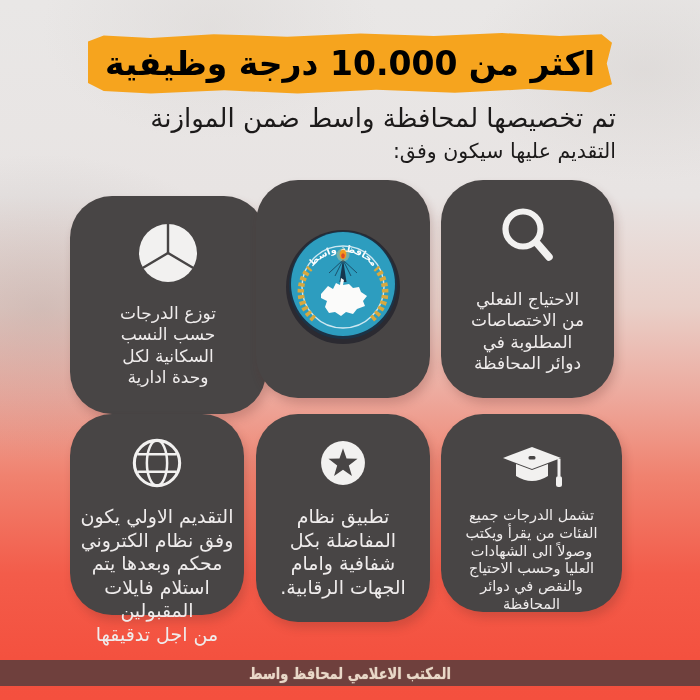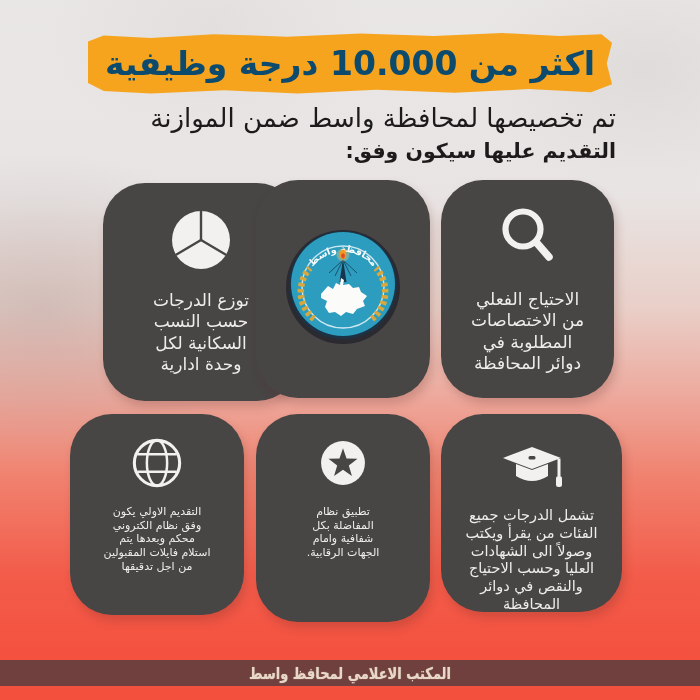--- a/index.html
+++ b/index.html
@@ -27,55 +27,55 @@
     width: 524px; height: 61px;
     background: #f6a41e;
     display: flex; align-items: center; justify-content: center;
     clip-path: polygon(0% 14%, 3% 4%, 12% 8%, 24% 2%, 38% 6%, 52% 1%,
                        66% 5%, 79% 0%, 90% 5%, 98% 2%, 100% 16%,
                        99% 50%, 100% 84%, 96% 97%, 84% 92%, 70% 98%,
                        55% 93%, 40% 99%, 26% 94%, 12% 99%, 3% 95%, 0% 82%);
   }
   .page-title {
     direction: rtl;
-    font-size: 33px; font-weight: bold; color: #0c4a6e;
+    font-size: 33px; font-weight: bold; color: #000000;
     letter-spacing: -0.5px; white-space: nowrap;
   }
   .subtitle-block {
     position: absolute; top: 102px; right: 84px;
     direction: rtl; text-align: right; color: #1c1a1a;
   }
   .subtitle-line1 { font-size: 26px; font-weight: normal; line-height: 1.3; }
-  .subtitle-line2 { font-size: 20.5px; font-weight: bold; line-height: 1.3; margin-top: 2px; }
+  .subtitle-line2 { font-size: 20.5px; font-weight: normal; line-height: 1.3; margin-top: 2px; }
 
   
   .card {
     position: absolute;
     background: #484545;
     border-radius: 42px;
     box-shadow: 3px 6px 10px rgba(95,40,35,0.22);
     display: flex; flex-direction: column; align-items: center;
     color: #efecec;
   }
-  .card-1 { left: 70px;  top: 183px; width: 196px; height: 218px; padding-top: 24px; margin-left: 33px; }
+  .card-1 { left: 70px;  top: 196px; width: 196px; height: 218px; padding-top: 24px; }
   .card-2 { left: 256px; top: 180px; width: 174px; height: 218px; padding-top: 44px; }
   .card-3 { left: 441px; top: 180px; width: 173px; height: 218px; padding-top: 24px; }
   .card-4 { left: 70px;  top: 414px; width: 174px; height: 201px; padding-top: 22px; }
   .card-5 { left: 256px; top: 414px; width: 174px; height: 208px; padding-top: 22px; }
   .card-6 { left: 441px; top: 414px; width: 181px; height: 198px; padding-top: 30px; }
 
   .card-icon { flex: none; }
   .card-text {
     direction: rtl; text-align: center;
     white-space: pre-line;
     font-size: 17px; line-height: 1.25;
     margin-top: 15px;
     padding: 0 6px;
   }
-  .card-4 .card-text, .card-5 .card-text { font-size: 11px; line-height: 1.24; margin-top: 11px; }
+  .card-4 .card-text, .card-5 .card-text { font-size: 19px; line-height: 1.24; margin-top: 11px; }
   .card-6 .card-text { font-size: 14.5px; line-height: 1.23; margin-top: 9px; }
 
   
   .footer-band {
     position: absolute; left: 0; right: 0; top: 660px; height: 26px;
     background: #6f403d;
     display: flex; align-items: center; justify-content: center;
   }
   .signature {
     direction: rtl;

